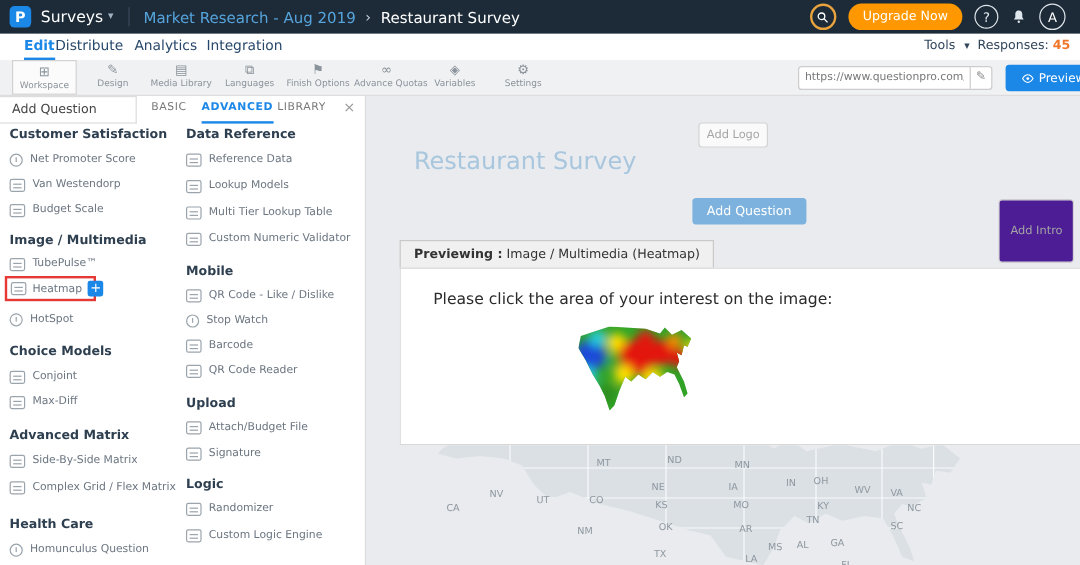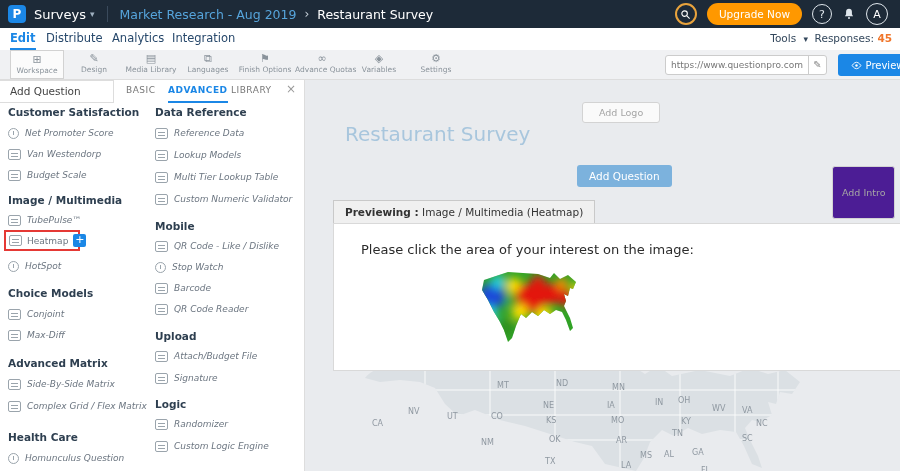--- a/index.html
+++ b/index.html
@@ -41,32 +41,32 @@
   .url-edit { width:18px; height:18px; border-left:1px solid #ccc; color:#888; font-size:10px; text-align:center; line-height:18px; cursor:pointer; }
   .preview-btn { position:absolute; left:838px; top:4px; width:79px; height:22px; background:#1b87e6; border:none; border-radius:3px; color:#fff; font-size:10px; cursor:pointer; display:flex; align-items:center; justify-content:center; gap:4px; font-family:inherit; }
 
   
   .panel { position:absolute; left:0; top:80px; width:305px; height:391px; background:#fff; border-right:1px solid #ddd; z-index:10; }
   .panel-title { position:absolute; left:0; top:0; width:114px; height:23px; border:1px solid #ddd; border-left:none; font-size:10.5px; color:#444; line-height:21px; padding-left:10px; background:#fff; }
   .ptab { position:absolute; top:0; height:23px; font-size:9px; letter-spacing:0.5px; color:#777; line-height:21px; cursor:pointer; }
   .ptab.active { color:#1b87e6; border-bottom:2px solid #1b87e6; font-weight:bold; }
   .pclose { position:absolute; left:286px; top:2px; font-size:12px; color:#999; cursor:pointer; }
   .sec-title { position:absolute; font-size:10.5px; font-weight:bold; color:#2e3f50; white-space:nowrap; }
-  .pitem { position:absolute; display:flex; align-items:center; gap:6px; height:16px; cursor:pointer; white-space:nowrap;font-style:italic; }
+  .pitem { position:absolute; display:flex; align-items:center; gap:6px; height:16px; cursor:pointer; white-space:nowrap; }
   .plabel { font-size:9px; color:#6b7580; }
   .qicon { position:relative; width:13px; height:11px; border:1px solid #9aa4ac; border-radius:2px; background:#fff; flex:none; }
   .qicon::after { content:""; position:absolute; left:2px; right:2px; top:3px; height:1px; background:#9aa4ac; box-shadow:0 3px 0 #9aa4ac; }
   .qicon.round { border-radius:50%; width:11px; height:11px; }
   .qicon.round::after { left:4px; right:auto; top:2px; width:1px; height:4px; box-shadow:none; }
   .heat-row { position:absolute; left:4px; top:230px; width:76px; height:21px; border:2px solid #e53935; display:flex; align-items:center; gap:5px; padding:2px 3px; cursor:pointer; background:#fff; }
   .plus-btn { margin-left:auto; width:13px; height:13px; background:#1b87e6; color:#fff; font-size:11px; line-height:12px; text-align:center; border-radius:2px; cursor:pointer; flex:none; }
 
   
   .canvas { position:absolute; left:305px; top:80px; width:595px; height:391px; background:#e9ebee; overflow:hidden; }
-  .add-logo { position:absolute; left:277px; top:22px; background:#fafafa; border:1px solid #d3d3d3; border-radius:3px; color:#a5a5a5; font-size:9.5px; padding:4px 16px; cursor:pointer; font-family:inherit; }
+  .add-logo { position:absolute; left:277px; top:22px; background:#fafafa; border:1px solid #d3d3d3; border-radius:3px; color:#a5a5a5; font-size:9.5px; padding:4px 6px; cursor:pointer; font-family:inherit; }
   .survey-title { position:absolute; left:40px; top:42px; font-size:20px; color:#a8c6dd; cursor:text; }
   .add-question { position:absolute; left:272px; top:85px; background:#7cb2dd; border:none; border-radius:3px; color:#fff; font-size:10.5px; padding:5px 12px; cursor:pointer; font-family:inherit; }
   .add-intro { position:absolute; left:527px; top:86px; background:#4c1d95; border:1px solid #d3d3d3; border-radius:3px; color:#a5a5a5; font-size:9.5px; padding:20px 9px; cursor:pointer; font-family:inherit; }
 
   .card { position:absolute; left:28px; top:120px; width:626px; z-index:5; }
   .card-tab { display:inline-block; background:#f0f0f0; border:1px solid #c9c9c9; font-size:10.5px; color:#333; padding:5px 11px; }
   .card-tab b { font-weight:bold; }
   .card-body { position:relative; width:577px; height:148px; background:#fff; border:1px solid #d9d9d9; margin-top:-1px; }
   .instruction { position:absolute; left:27px; top:18px; font-size:13px; color:#2b2b2b; }
   .heatmap-img { position:absolute; left:144px; top:44px; cursor:crosshair; }
@@ -100,21 +100,21 @@
         <svg width="14" height="14" viewBox="0 0 24 24">
             <path d="M12 3c-3.2 0-5 2.2-5 5v4.5L5 16h14l-2-3.5V8c0-2.8-1.8-5-5-5z" fill="#dfe6ec"></path>
             <circle cx="12" cy="19" r="1.7" fill="#dfe6ec"></circle>
           </svg>
       </span>
       <span class="avatar">A</span>
     </div>
   </div>
 
   <div class="nav">
-    <span class="nav-tab active" style="left:10px">Edit</span>
+    <span class="nav-tab active" style="left:20px">Edit</span>
     <span class="nav-tab" style="left:46px">Distribute</span>
     <span class="nav-tab" style="left:112px">Analytics</span>
     <span class="nav-tab" style="left:172px">Integration</span>
     <span class="tools"><span>Tools</span> <span class="caret" style="color:#33475c">▾</span></span>
     <span class="responses"><span>Responses:</span> <b>45</b></span>
   </div>
 
   <div class="toolbar">
     <div class="tool-item active" style="left:10px">
       <span class="tool-glyph">⊞</span>

